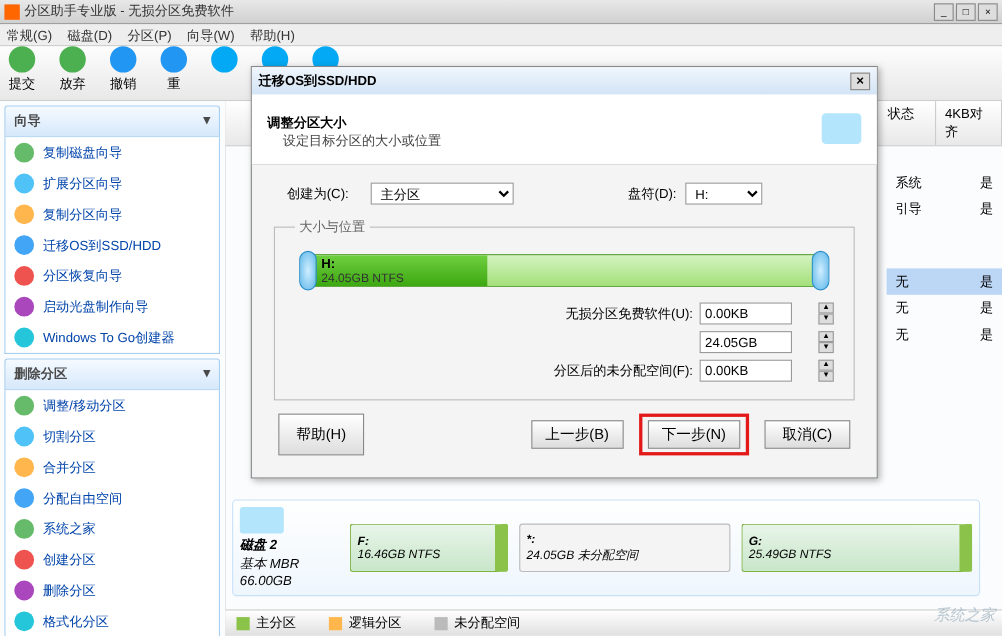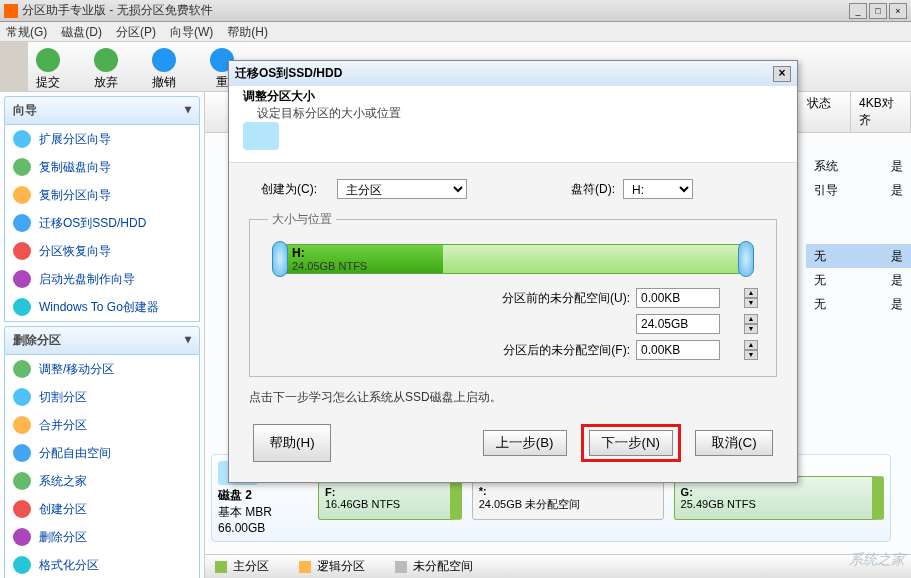--- a/index.html
+++ b/index.html
@@ -7,21 +7,21 @@
 
 .titlebar { background: linear-gradient(#e8e8e8,#d0d0d0); height: 22px; display: flex; align-items: center; padding: 0 4px; border-bottom: 1px solid #999; }
 .titlebar .icon { width: 14px; height: 14px; background: #ff6600; margin-right: 4px; }
 .titlebar .title { flex: 1; color: #333; }
 .winbtns { display: flex; gap: 2px; }
 .winbtn { width: 18px; height: 16px; border: 1px solid #888; background: #ddd; font-size: 9px; text-align: center; line-height: 14px; }
 
 .menubar { background: #eee; height: 20px; display: flex; align-items: flex-end; padding: 0 6px; gap: 14px; border-bottom: 1px solid #ccc; }
 .menuitem { color: #333; }
 
-.toolbar { background: linear-gradient(#fdfdfd,#e8e8e8); height: 50px; display: flex; align-items: flex-end; padding: 0 8px; gap: 34px; border-bottom: 1px solid #ccc; margin-left: 28px; }
+.toolbar { background: linear-gradient(#fdfdfd,#e8e8e8); height: 50px; display: flex; align-items: flex-start; padding: 0 8px; gap: 22px; border-bottom: 1px solid #ccc; }
 .tbtn { display: flex; flex-direction: column; align-items: center; gap: 2px; }
 .tbtn .ic { width: 24px; height: 24px; border-radius: 12px; }
 .ic-commit { background: #4caf50; }
 .ic-discard { background: #4caf50; }
 .ic-undo { background: #2196f3; }
 .ic-redo { background: #2196f3; }
 .ic-disk { background: #03a9f4; width: 28px; height: 18px; border-radius: 4px; }
 
 .main { display: flex; height: 486px; }
 .sidebar { width: 205px; background: #fafcfe; border-right: 1px solid #ccc; overflow: auto; }
@@ -33,35 +33,35 @@
 .si1{background:#4fc3f7}.si2{background:#66bb6a}.si3{background:#ffb74d}.si4{background:#42a5f5}.si5{background:#ef5350}.si6{background:#ab47bc}.si7{background:#26c6da}
 
 .content { flex: 1; background: #fafcfe; position: relative; }
 .thead { display: flex; background: linear-gradient(#fff,#e8e8e8); border-bottom: 1px solid #ccc; }
 .th { padding: 3px 8px; border-right: 1px solid #ccc; }
 
 .rowsbg { position: absolute; right: 0; top: 20px; width: 105px; }
 .rowbg { height: 24px; padding: 4px 8px; display: flex; justify-content: space-between; }
 .rowbg.sel { background: #bcd6f5; }
 
-.diskrow { display: flex; align-items: center; gap: 10px; border: 1px solid #c8e0f8; background: linear-gradient(#fff,#eef6fd); border-radius: 4px; margin: 6px; padding: 6px; position: absolute; left: 0; right: 14px; }
+.diskrow { display: flex; align-items: center; gap: 10px; border: 1px solid #c8e0f8; background: linear-gradient(#fff,#eef6fd); border-radius: 4px; margin: 6px; padding: 6px; position: absolute; left: 0; right: 14px; font-style: italic; }
 .diskinfo { width: 90px; }
 .diskinfo .dicon { width: 40px; height: 24px; background: #b3e5fc; border-radius: 3px; margin-bottom: 2px; }
 .part { border: 1px solid #999; border-radius: 3px; padding: 3px 6px; font-size: 11px; height: 44px; display: flex; flex-direction: column; justify-content: center; }
 .part.green { background: linear-gradient(#e8f5e9,#c8e6c9); border-color: #7cb342; border-right: 12px solid #8bc34a; }
 .part.gray { background: #f4f4f4; border-color: #bbb; }
 
 .legend { position: absolute; bottom: 0; left: 0; right: 0; background: linear-gradient(#fff,#e0e0e0); border-top: 1px solid #ccc; height: 24px; display: flex; align-items: center; padding: 0 10px; gap: 30px; }
 .legend .sw { width: 12px; height: 12px; display: inline-block; margin-right: 6px; vertical-align: middle; }
 
 
 .dialog { position: absolute; left: 228px; top: 60px; width: 570px; background: #f4f4f4; border: 1px solid #888; box-shadow: 2px 2px 6px rgba(0,0,0,0.3); }
 .dtitle { background: linear-gradient(#f0f6fc,#d2e4f6); padding: 4px 6px; font-weight: bold; display: flex; justify-content: space-between; align-items: center; }
 .dclose { width: 18px; height: 16px; border: 1px solid #888; background: #ddd; text-align: center; line-height: 13px; }
-.dhead { background: #fff; padding: 2px 14px 12px; display: flex; justify-content: space-between; border-bottom: 1px solid #ddd; flex-direction: column; }
+.dhead { background: #fff; padding: 17px 14px 12px; display: flex; justify-content: space-between; border-bottom: 1px solid #ddd; }
 .dhead .hic { width: 36px; height: 28px; background: #b3e5fc; border-radius: 4px; }
 .dbody { padding: 16px 20px; }
 .frow { display: flex; align-items: center; gap: 8px; margin-bottom: 12px; }
 .frow label { text-align: center; }
 select, input[type=text] { border: 1px solid #999; background: #fff; padding: 2px 4px; font-size: 12px; height: 20px; }
 fieldset { border: 1px solid #bbb; padding: 16px 18px 10px; margin-bottom: 12px; }
 legend { padding: 0 4px; color: #666; }
 .slider { position: relative; height: 34px; margin-bottom: 10px; }
 .track { position: absolute; left: 12px; right: 12px; top: 0; height: 30px; border: 1px solid #63a844; border-radius: 4px; background: linear-gradient(#d4f3c0,#a4e07a); overflow: hidden; }
 .track .fill { width: 35%; height: 100%; background: linear-gradient(#6fcf3f,#3da812); }
@@ -134,26 +134,26 @@
 <div class="main">
 
   <div class="sidebar">
     <div class="panel">
       <div class="phead">
           <span>向导</span>
           <span>▾</span>
         </div>
       <div class="pbody">
         <div class="sitem">
+            <span class="si si2"></span>
+            <span>复制磁盘向导</span>
+          </div>
+        <div class="sitem">
             <span class="si si1"></span>
             <span>扩展分区向导</span>
-          </div>
-        <div class="sitem">
-            <span class="si si2"></span>
-            <span>复制磁盘向导</span>
           </div>
         <div class="sitem">
             <span class="si si3"></span>
             <span>复制分区向导</span>
           </div>
         <div class="sitem">
             <span class="si si4"></span>
             <span>迁移OS到SSD/HDD</span>
           </div>
         <div class="sitem">
@@ -296,21 +296,21 @@
       <div class="slider">
         <div class="track">
             <div class="fill"></div>
           </div>
         <div class="handle hL"></div>
         <div class="handle hR"></div>
         <div class="slabel">H:</div>
         <div class="ssub">24.05GB NTFS</div>
       </div>
       <div class="spinrow">
-          <label>分区前的未分配空间(U):</label>
+          <label>无损分区免费软件(U):</label>
           <div class="spin">
             <input type="text" value="0.00KB" style="">
             <div class="ar">
               <span>▲</span>
               <span>▼</span>
             </div>
           </div>
         </div>
       <div class="spinrow">
           <div class="spin">
@@ -325,21 +325,20 @@
           <label>分区后的未分配空间(F):</label>
           <div class="spin">
             <input type="text" value="0.00KB" style="">
             <div class="ar">
               <span>▲</span>
               <span>▼</span>
             </div>
           </div>
         </div>
     </fieldset>
-    <div class="hint">点击下一步学习怎么让系统从SSD磁盘上启动。</div>
     <div class="dbtns">
       <button class="btn"><span>帮助(H)</span></button>
       <div style="display:flex;gap:14px;align-items:center">
         <button class="btn"><span>上一步(B)</span></button>
         <span class="nextwrap"><button class="btn"><span>下一步(N)</span></button></span>
         <button class="btn"><span>取消(C)</span></button>
       </div>
     </div>
   </div>
 </div>

